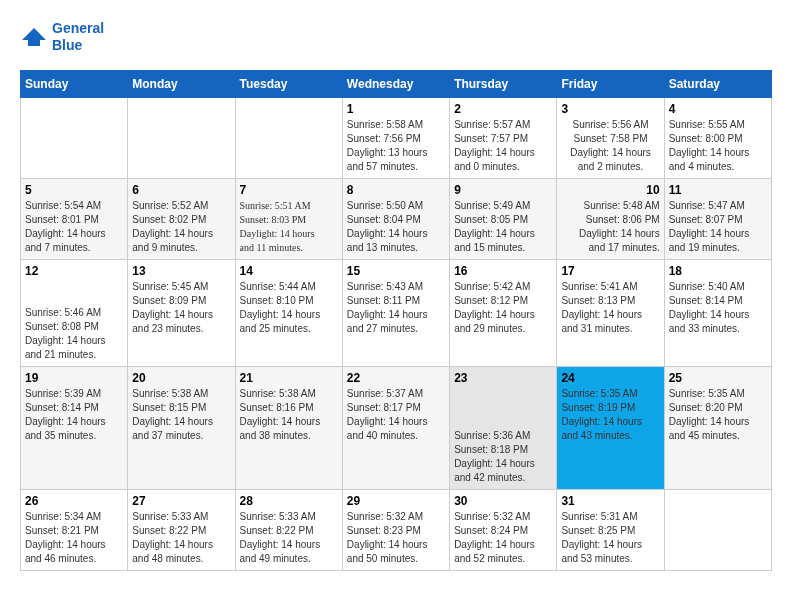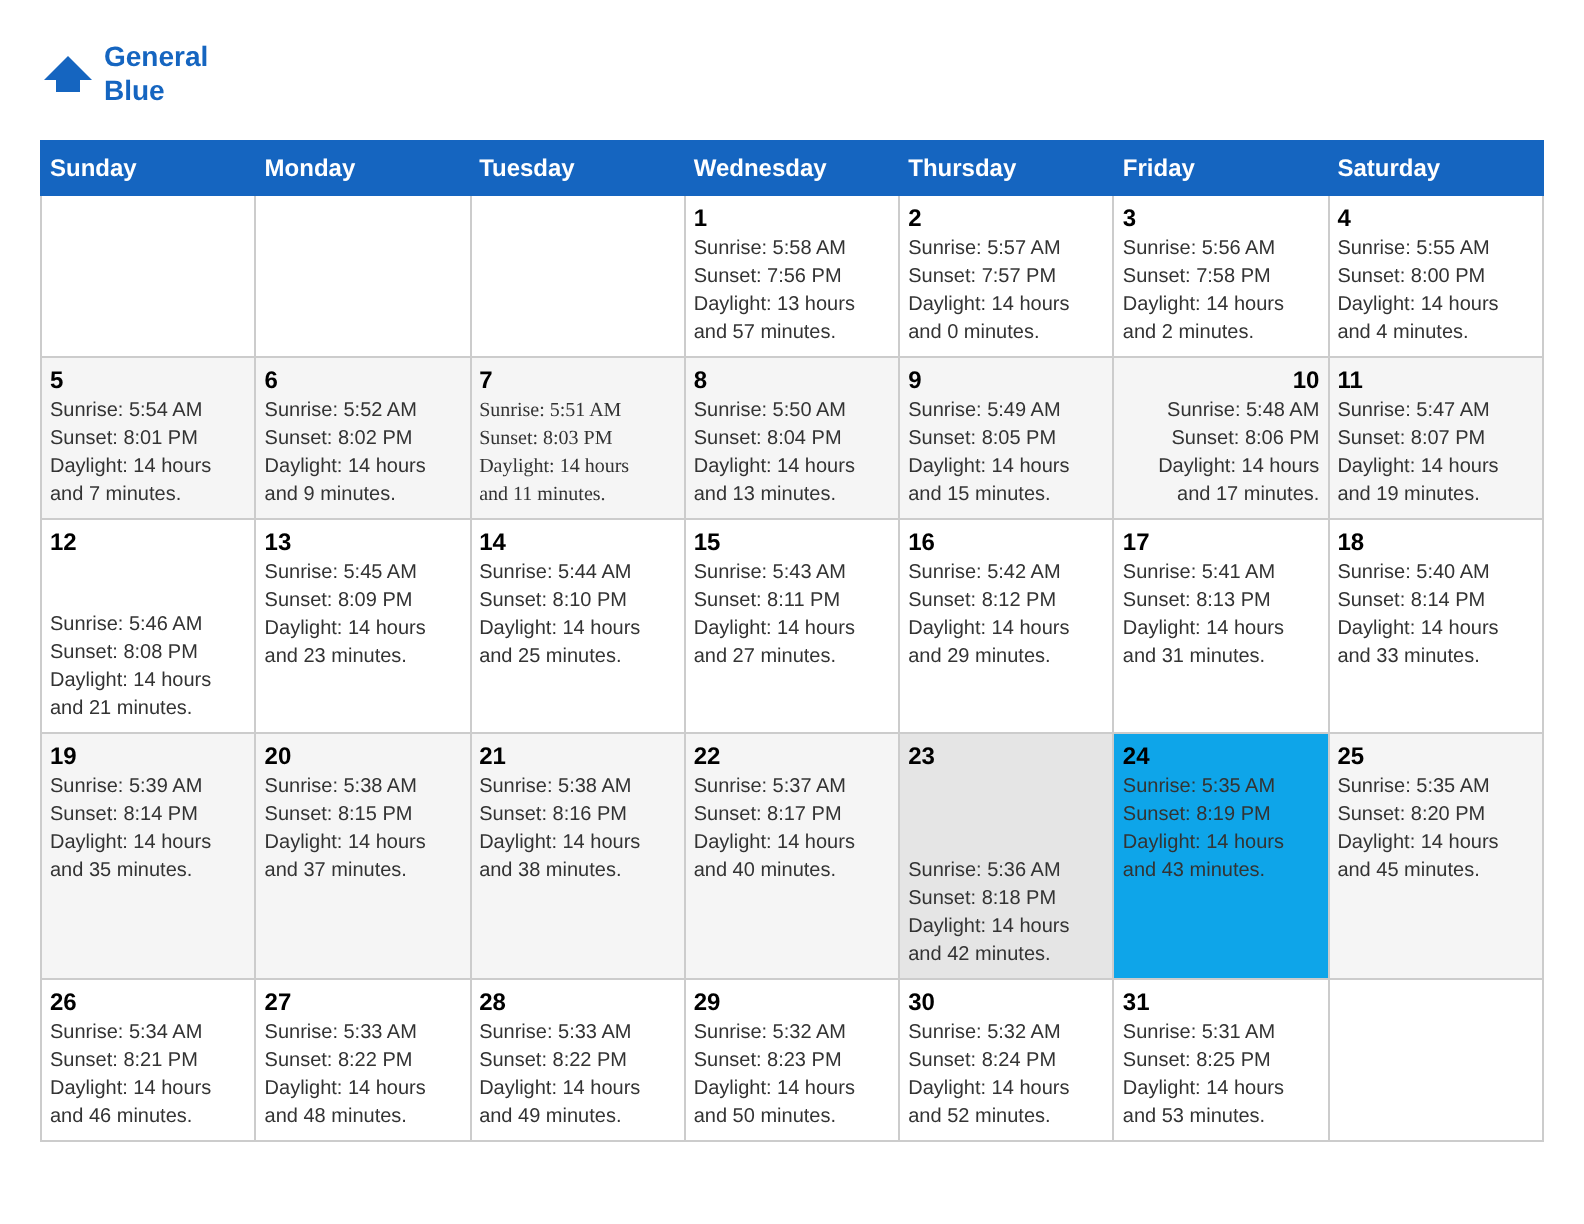--- a/index.html
+++ b/index.html
@@ -131,21 +131,21 @@
         </td>
         <td>
           <span class="day-num">2</span>
           <div class="day-info" style="white-space: pre-line;">Sunrise: 5:57 AM
 Sunset: 7:57 PM
 Daylight: 14 hours
 and 0 minutes.</div>
         </td>
         <td>
           <span class="day-num">3</span>
-          <div class="day-info" style="white-space: pre-line;">Sunrise: 5:56 AM
+          <div class="day-info" style="white-space: pre-line; text-align: center;">Sunrise: 5:56 AM
 Sunset: 7:58 PM
 Daylight: 14 hours
 and 2 minutes.</div>
         </td>
         <td>
           <span class="day-num">4</span>
           <div class="day-info" style="white-space: pre-line;">Sunrise: 5:55 AM
 Sunset: 8:00 PM
 Daylight: 14 hours
 and 4 minutes.</div>

